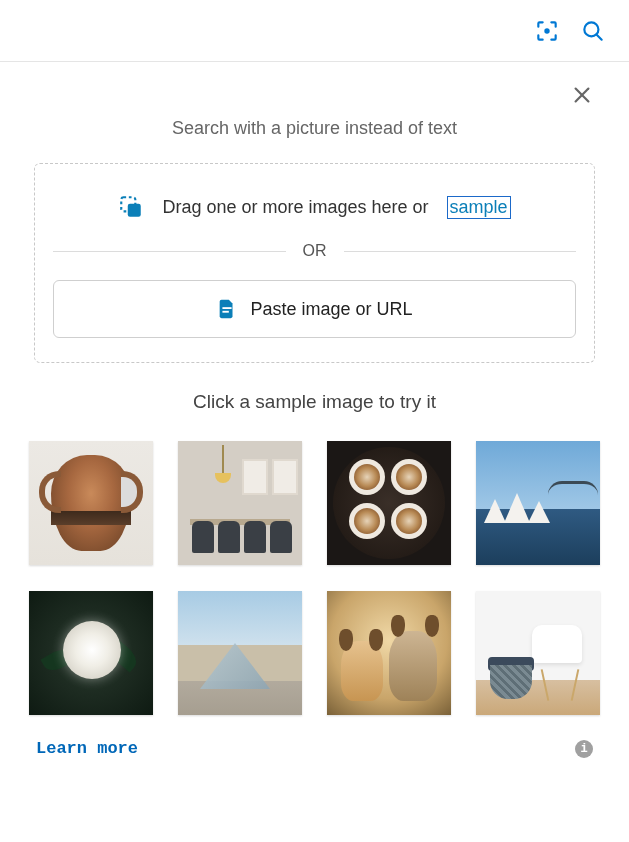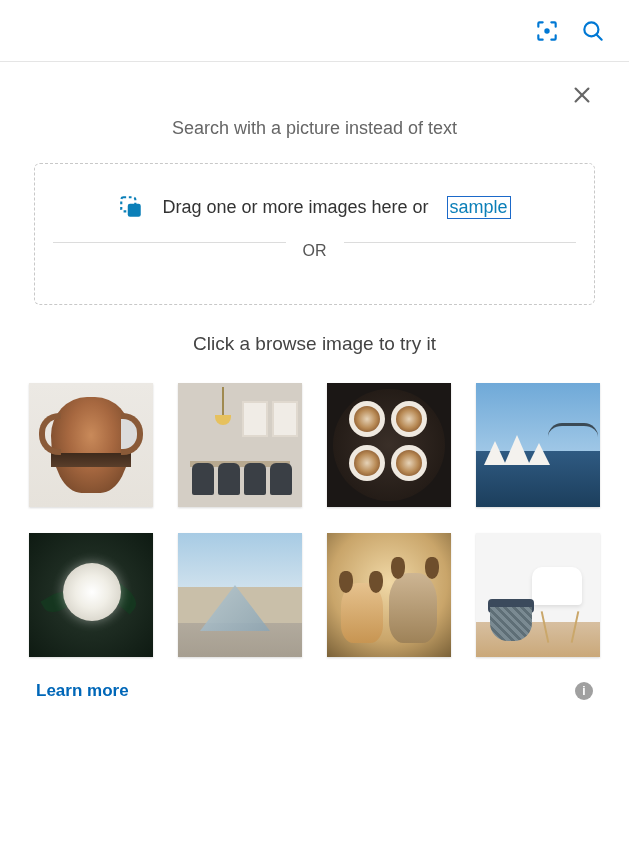--- a/index.html
+++ b/index.html
@@ -75,20 +75,21 @@
     color: #0b7fb8;
   }
   .browse-link {
     color: #0b7fb8;
     border: 1px solid #1b69c9;
     padding: 0 2px;
     cursor: pointer;
   }
   .or-row {
     display: flex;
+    align-items: center;
     gap: 17px;
     margin: 22px 0 20px 0;
   }
   .hr {
     flex: 1;
     height: 1px;
     background: #dcdcdc;
   }
   .or-text {
     color: #555;
@@ -134,20 +135,21 @@
     overflow: hidden;
     cursor: pointer;
     box-shadow: 0 1px 2px rgba(0,0,0,0.15);
   }
   .footer {
     display: flex;
     justify-content: space-between;
     align-items: center;
     margin-top: 24px;
     padding: 0 2px;
+    font-family: Liberation Mono, monospace;
   }
   .learn-link {
     color: #0067b8;
     font-weight: 600;
     font-size: 17px;
     cursor: pointer;
   }
   .info-dot {
     width: 18px;
     height: 18px;
@@ -274,24 +276,32 @@
       <span class="browse-link">sample</span>
     </div>
 
     <div class="or-row">
       <div class="hr"></div>
       <div class="or-text">OR</div>
       <div class="hr"></div>
     </div>
 
     <div class="btn-row">
-    </div>
-  </div>
-
-  <div class="sample-label">Click a browse image to try it</div>
+      <div class="action-btn">
+        <svg width="22" height="22" viewBox="0 0 24 24" fill="currentColor">
+          <path d="M6 2h8l4 4v14a2 2 0 0 1-2 2H6a2 2 0 0 1-2-2V4a2 2 0 0 1 2-2z"></path>
+          <rect x="7" y="10" width="10" height="2" fill="#fff"></rect>
+          <rect x="7" y="14" width="7" height="2" fill="#fff"></rect>
+        </svg>
+        <span>Paste image or URL</span>
+      </div>
+    </div>
+  </div>
+
+  <div class="sample-label">Click a sample image to try it</div>
 
   <div class="grid">
     <div class="thumb thumb-vase">
       <div class="vase-body"></div>
         <div class="band"></div>
         <div class="handle hl"></div>
         <div class="handle hr"></div>
     </div>
     <div class="thumb thumb-dining">
       <div class="wall"></div>

